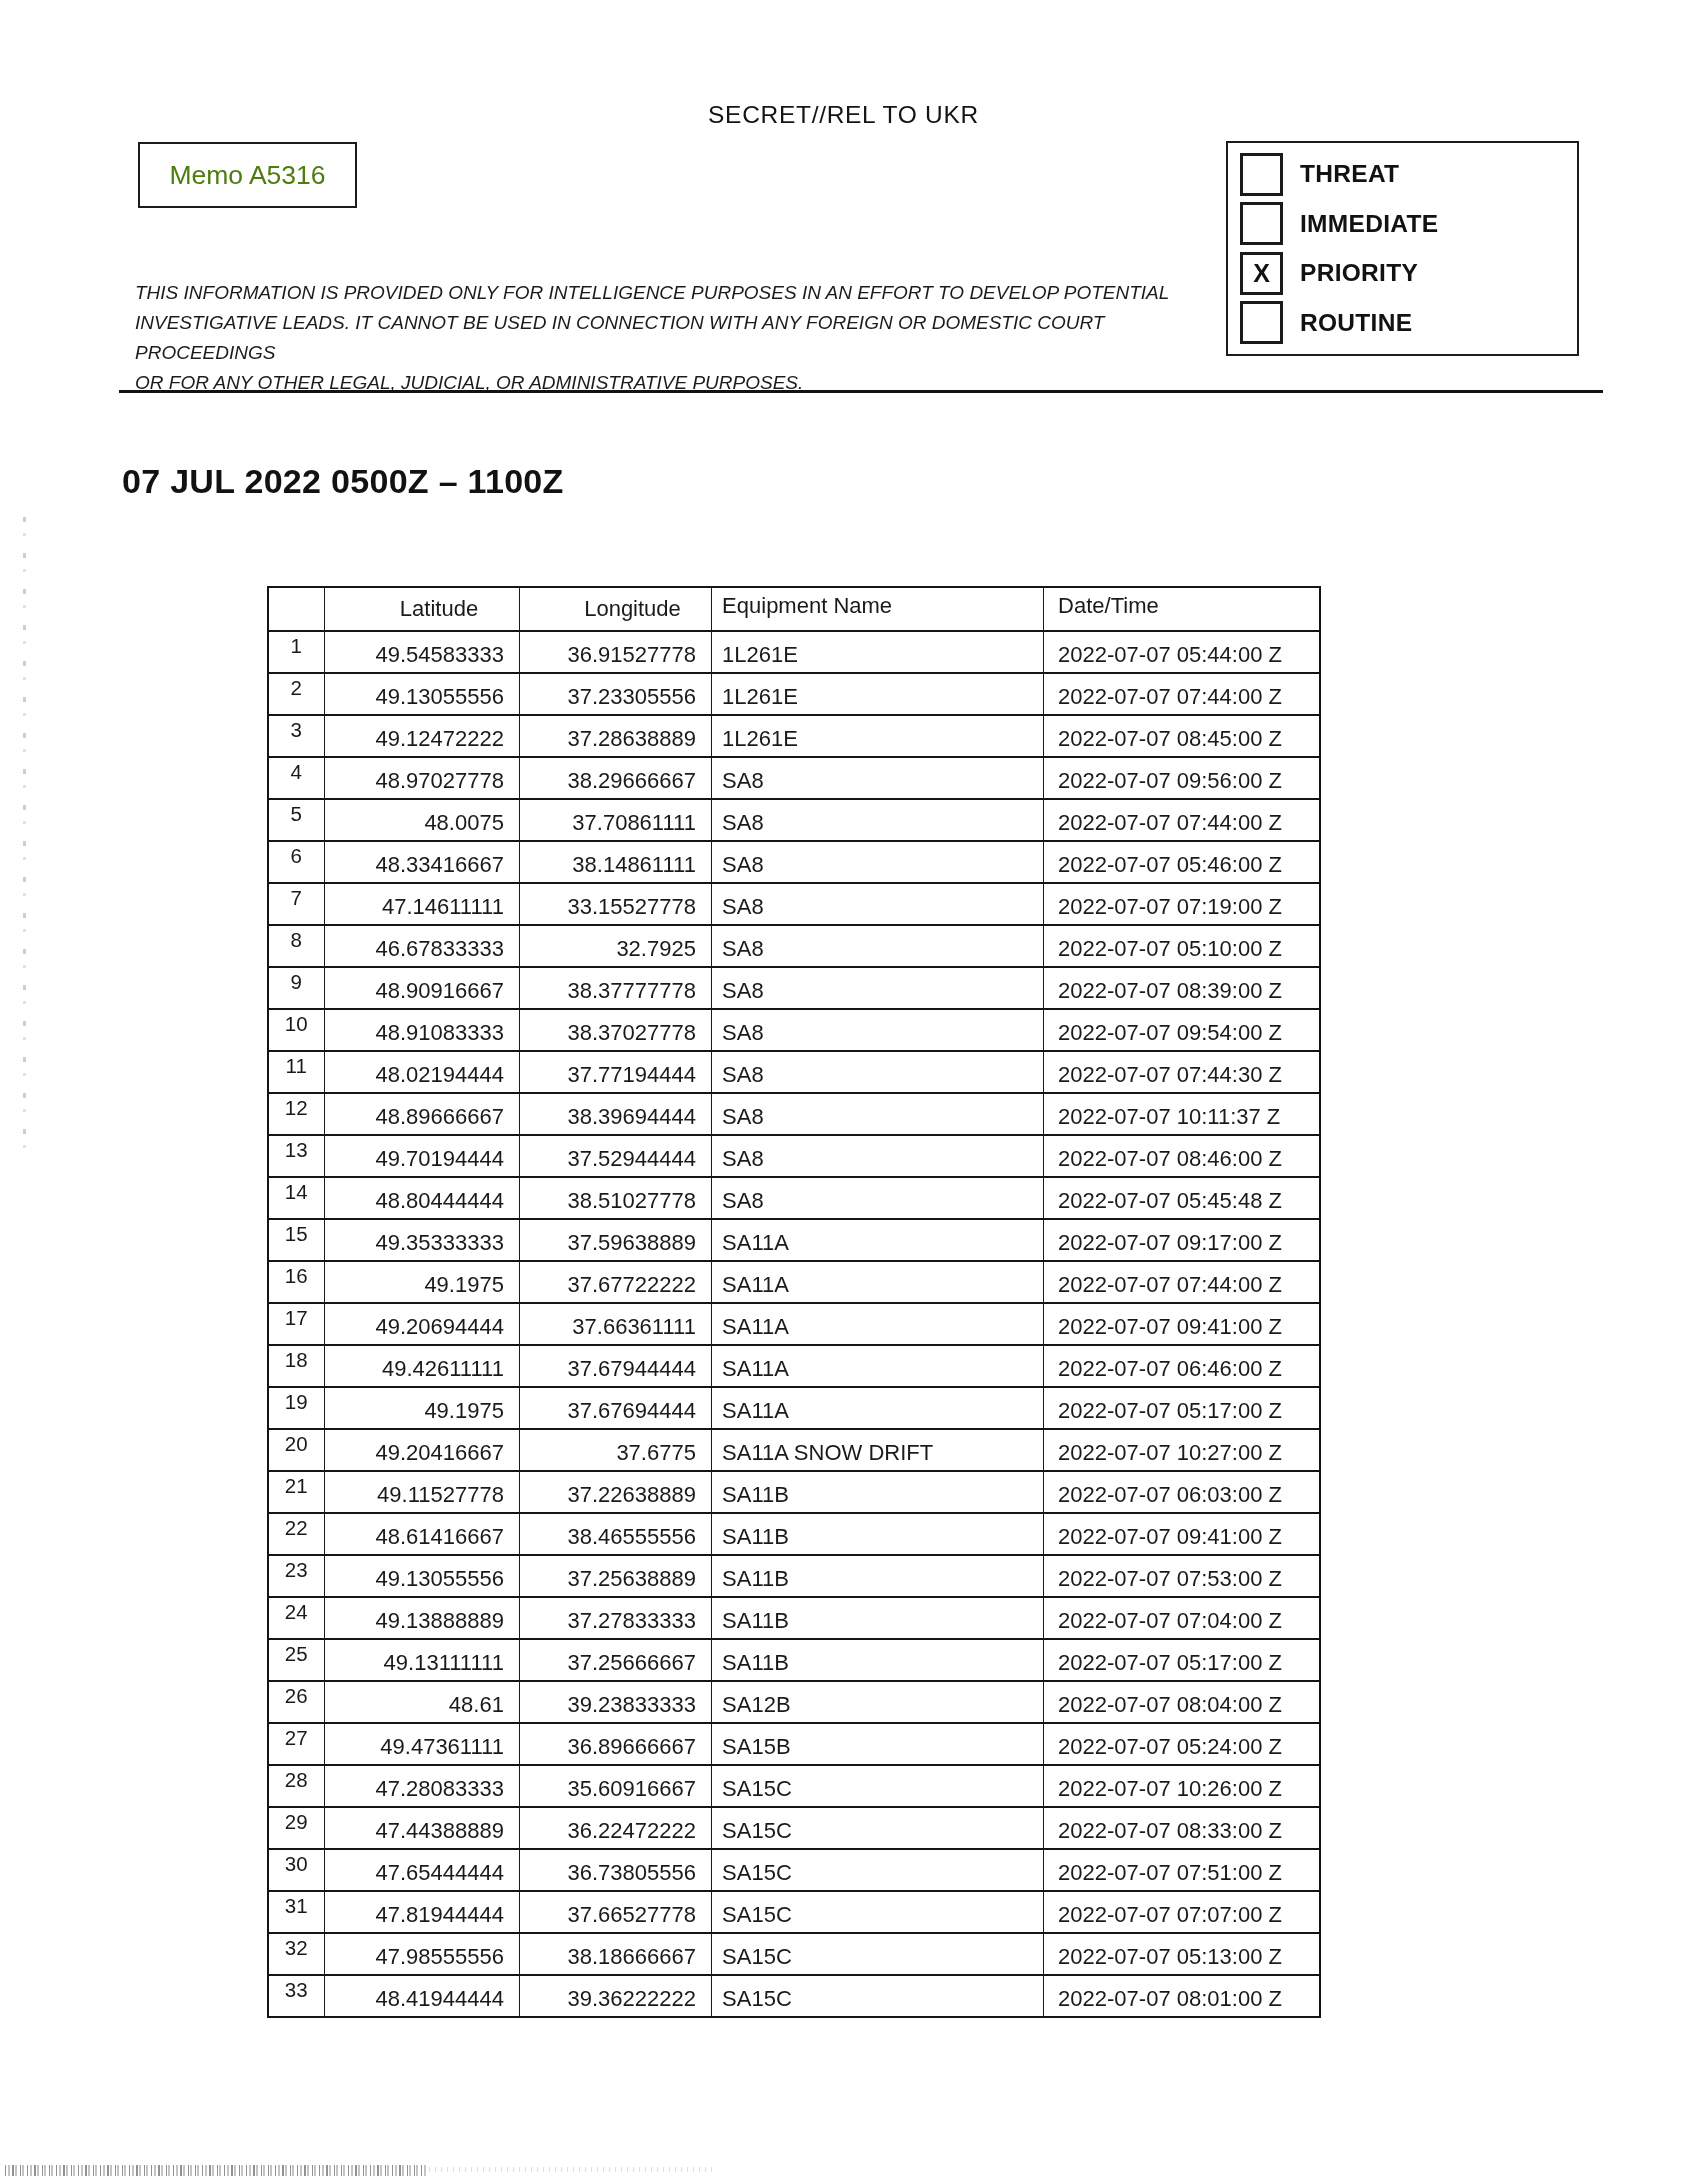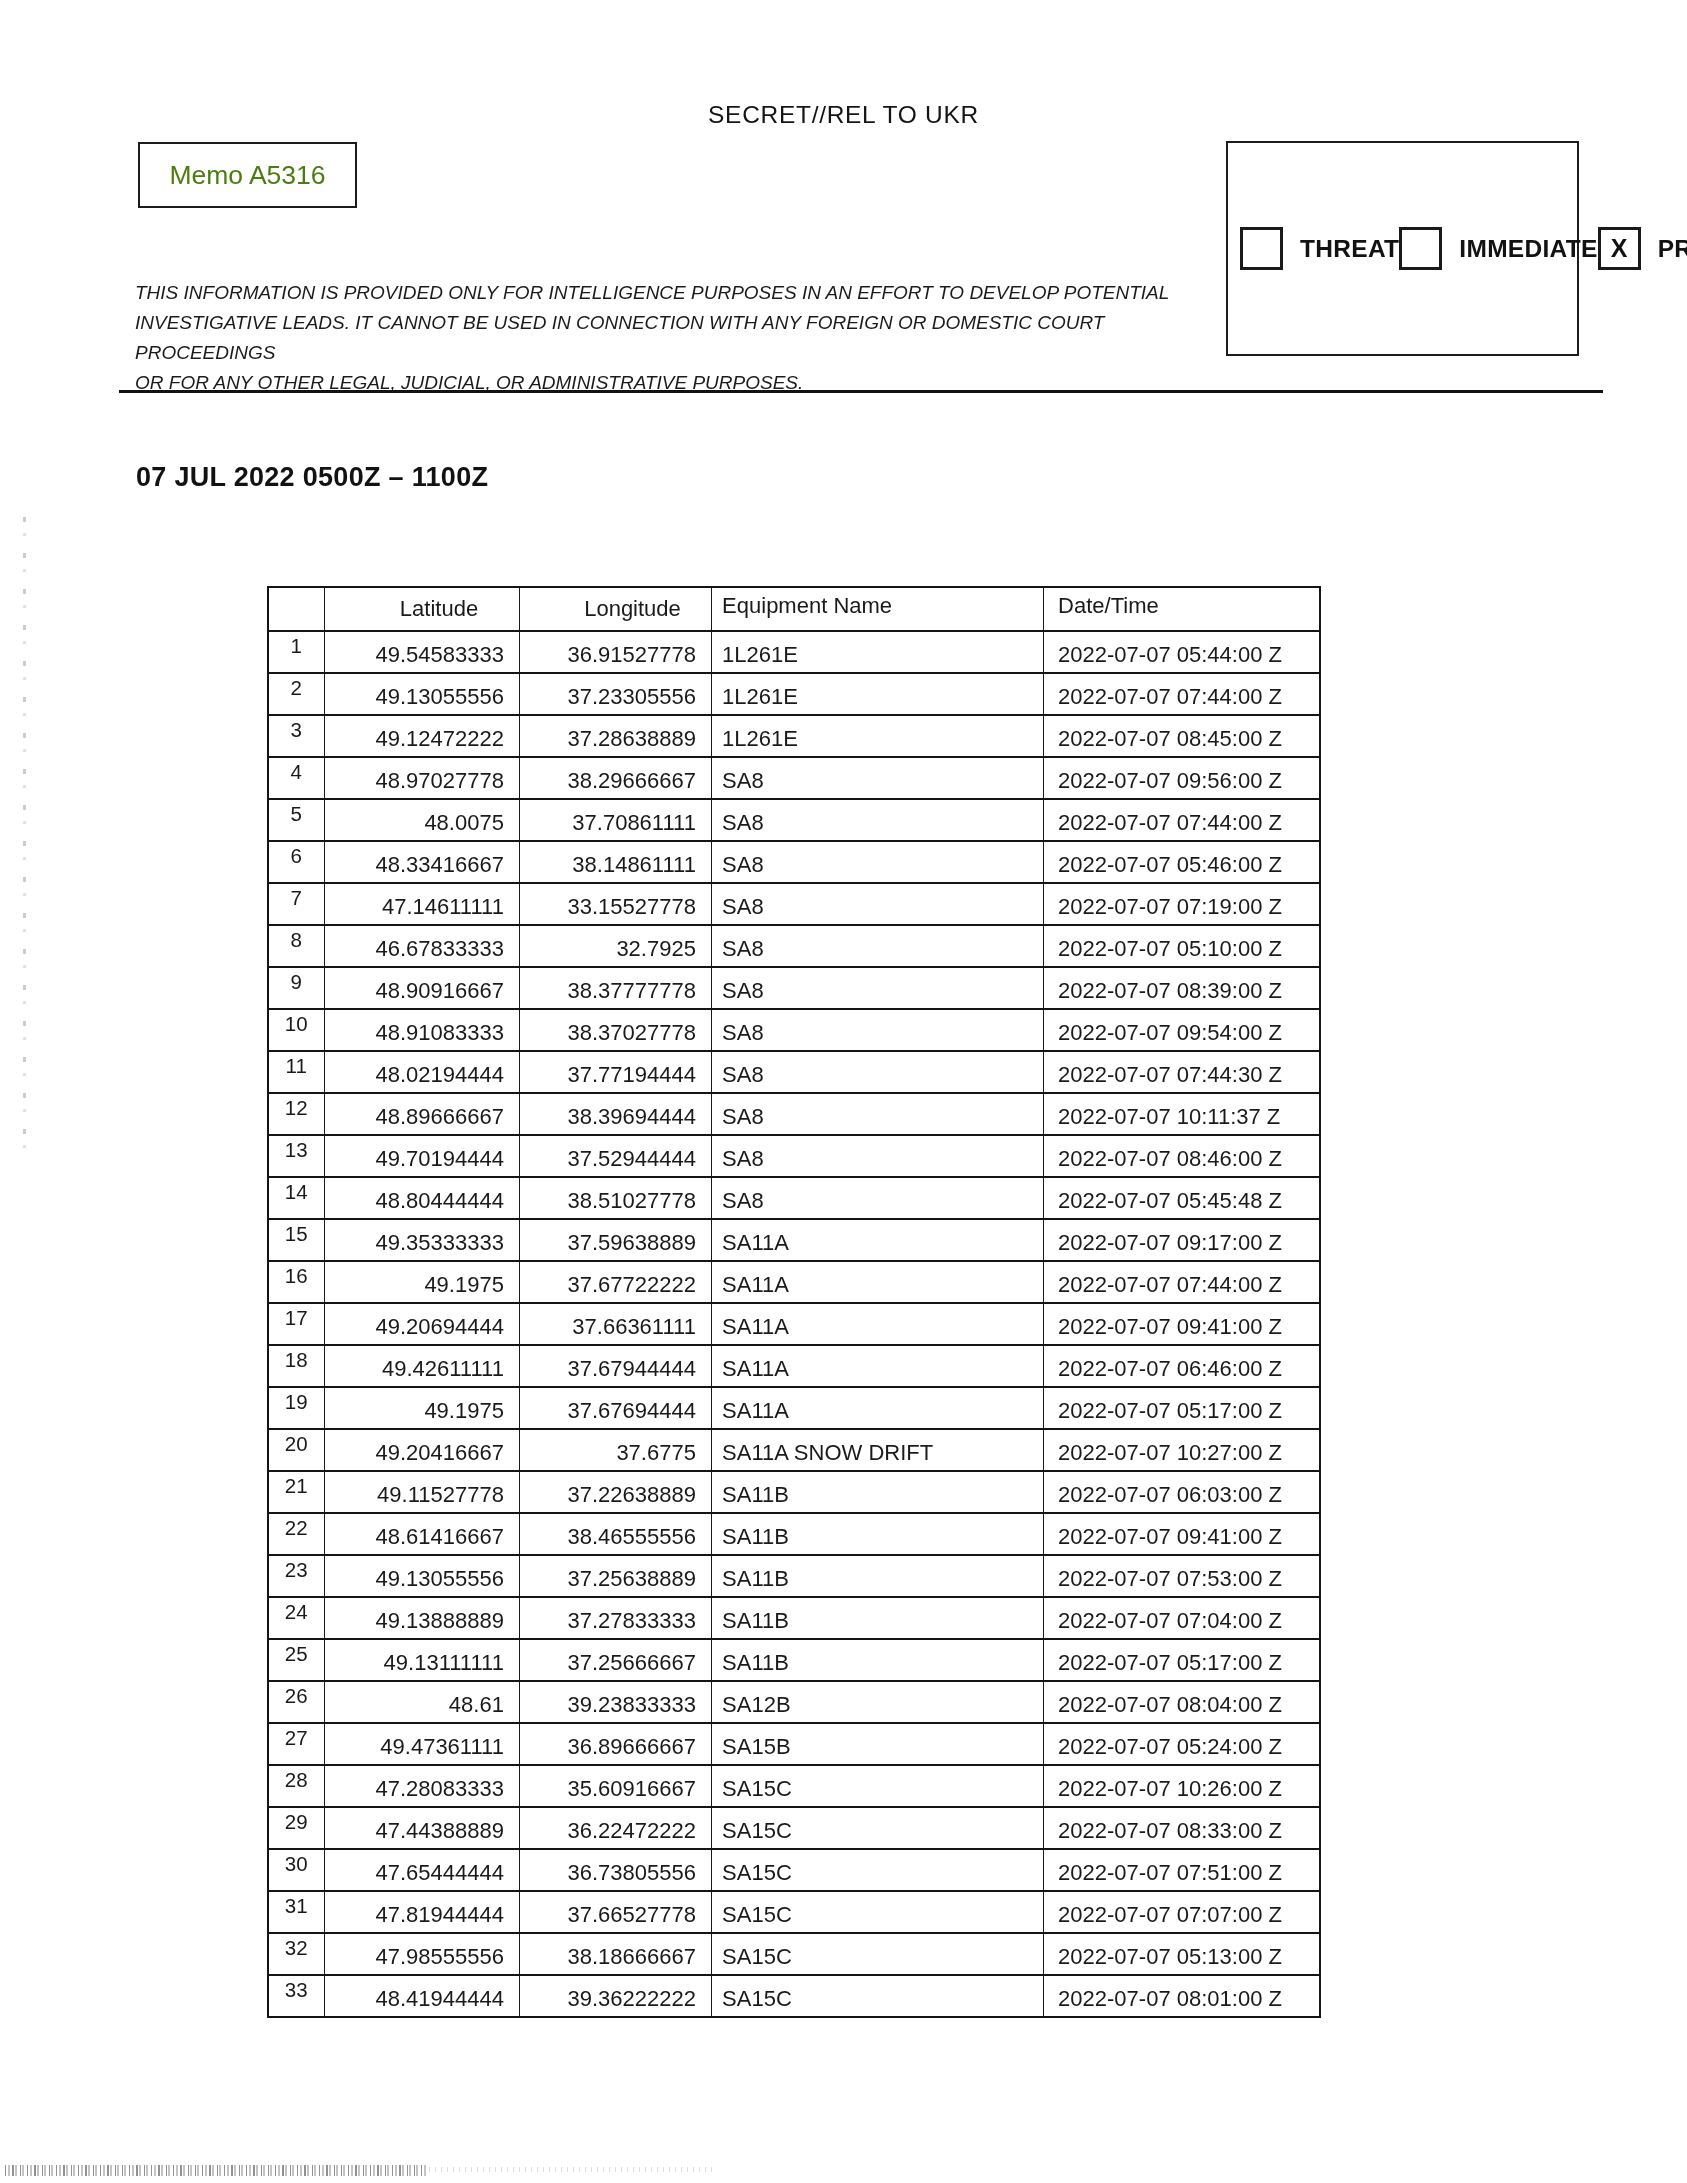--- a/index.html
+++ b/index.html
@@ -17,41 +17,41 @@
   }
   .memo-box{
     position:absolute;left:138px;top:142px;width:215px;height:62px;
     border:2px solid #1c1c1c;
     display:flex;align-items:center;justify-content:center;
     font-size:26.5px;color:#4d7c0f;
   }
   .precedence{
     position:absolute;left:1226px;top:141px;width:353px;height:215px;
     border:2px solid #1c1c1c;box-sizing:border-box;
-    display:flex;flex-direction:row;justify-content:space-around;
+    display:flex;flex-direction:column;justify-content:space-around;
     padding:6.6px 0 6.6px 12px;
   }
   .prec-row{display:flex;align-items:center;gap:17px;}
   .cbx{
     width:37px;height:37px;border:3.3px solid #1a1a1a;
     display:flex;align-items:center;justify-content:center;
     font-size:25px;font-weight:bold;color:#111;flex:0 0 auto;
   }
   .cbl{font-size:24.5px;font-weight:bold;letter-spacing:0.3px;color:#121212;}
   .disclaimer{
     position:absolute;left:135px;top:278px;width:1072px;
     font-style:italic;font-size:19px;line-height:30px;color:#1b1b1b;
   }
   .rule{
     position:absolute;left:119px;top:390px;width:1484px;height:3.3px;
     background:#121212;
   }
   .period{
-    position:absolute;left:136px;top:462px;
-    font-size:27px;font-weight:bold;letter-spacing:0.3px;color:#121212;
+    position:absolute;left:122px;top:462px;
+    font-size:34px;font-weight:bold;letter-spacing:0.3px;color:#121212;
   }
   table.coords{
     position:absolute;left:267px;top:586px;width:1052px;
     border-collapse:collapse;table-layout:fixed;
     border:2px solid #141414;
     font-size:22px;color:#1a1a1a;
   }
   table.coords th, table.coords td{
     border-left:1.3px solid #1a1a1a;border-right:1.3px solid #1a1a1a;
     border-top:2px solid #141414;border-bottom:2px solid #141414;

